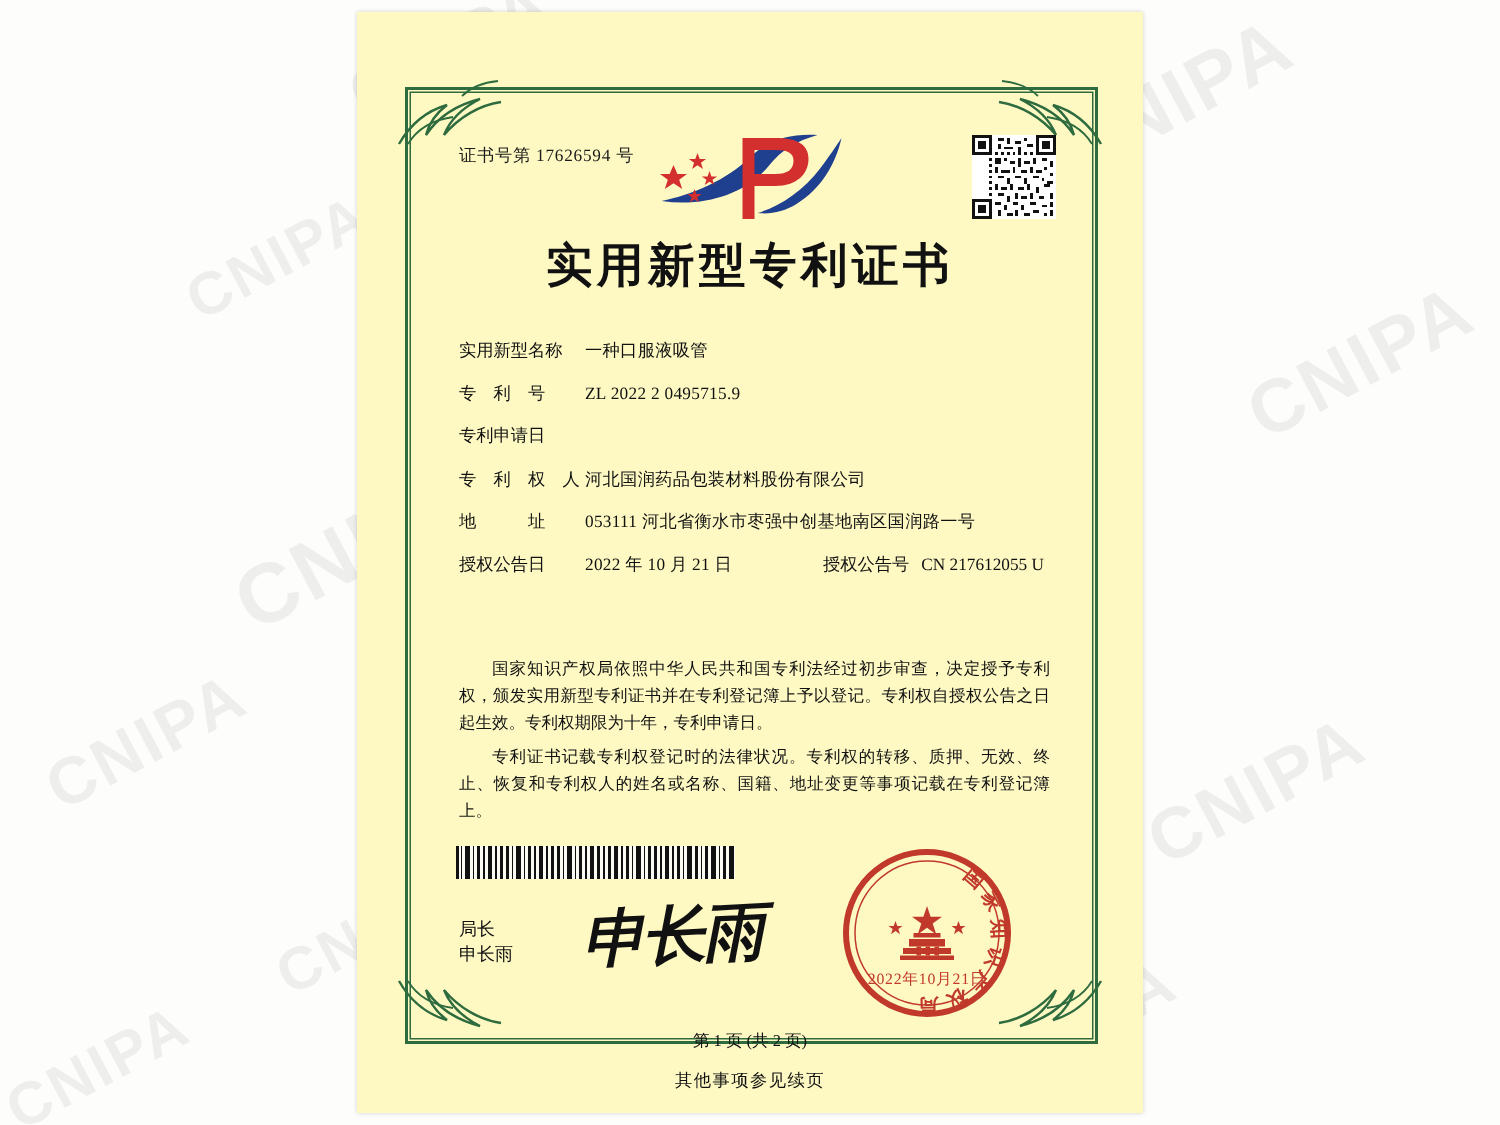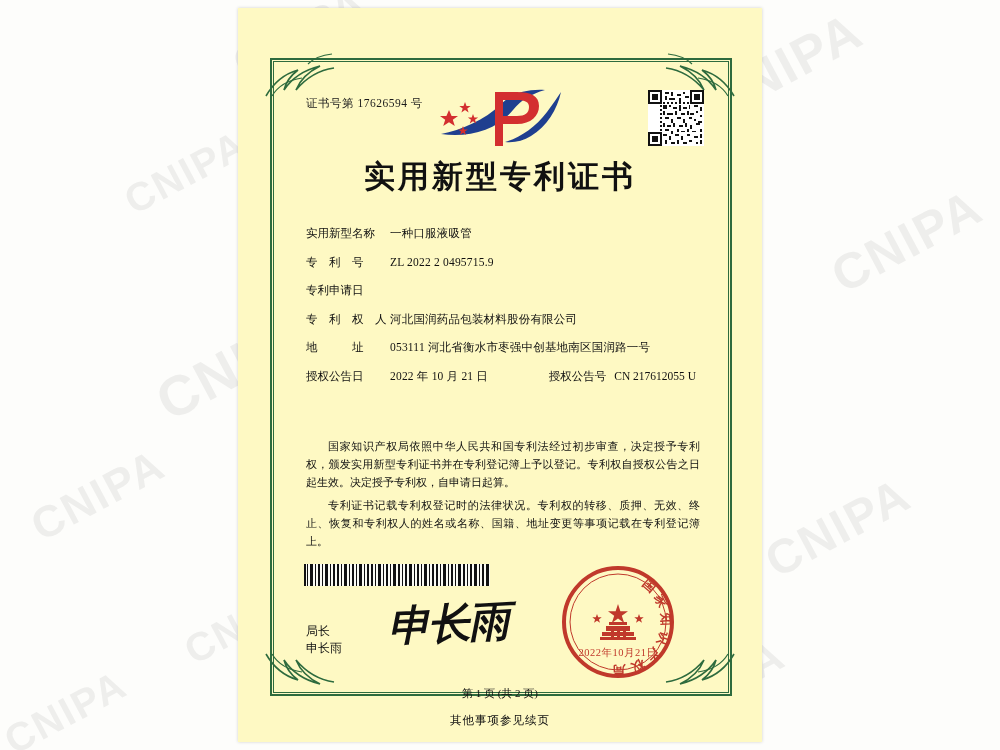--- a/index.html
+++ b/index.html
@@ -174,21 +174,20 @@
   }
 
   
   #sig-labels {
     position: absolute;
     left: 68px;
     top: 603px;
     font-size: 12px;
     line-height: 1.45;
     color: #111;
-    margin-top: 12px;
   }
   #sig-script {
     position: absolute;
     left: 150px;
     top: 588px;
     font-size: 42px;
     font-family: "DejaVu Serif", serif;
     font-style: italic;
     font-weight: bold;
     color: #111;
@@ -439,21 +438,21 @@
       <div class="row">
         <div class="lbl">授权公告日</div>
         <div class="val">2022 年 10 月 21 日</div>
         <div class="lbl2">授权公告号</div>
         <div class="val2">CN 217612055 U</div>
       </div>
 
     </div>
 
     <div id="paras">
-      <p>国家知识产权局依照中华人民共和国专利法经过初步审查，决定授予专利权，颁发实用新型专利证书并在专利登记簿上予以登记。专利权自授权公告之日起生效。决定授予专利权，自申请日起算。</p>
+      <p>国家知识产权局依照中华人民共和国专利法经过初步审查，决定授予专利权，颁发实用新型专利证书并在专利登记簿上予以登记。专利权自授权公告之日起生效。专利权期限为十年，专利申请日。</p>
       <p>专利证书记载专利权登记时的法律状况。专利权的转移、质押、无效、终止、恢复和专利权人的姓名或名称、国籍、地址变更等事项记载在专利登记簿上。</p>
     </div>
 
     <div id="barcode">
       <svg viewBox="0 0 186 22" width="186" height="22" shape-rendering="crispEdges" aria-hidden="true">
         <rect width="186" height="22" fill="#fbfbf4"></rect>
         <g fill="#111">
           <rect x="0" y="0" width="2" height="22"></rect>
             <rect x="3" y="0" width="1" height="22"></rect>
           <rect x="6" y="0" width="3" height="22"></rect>

